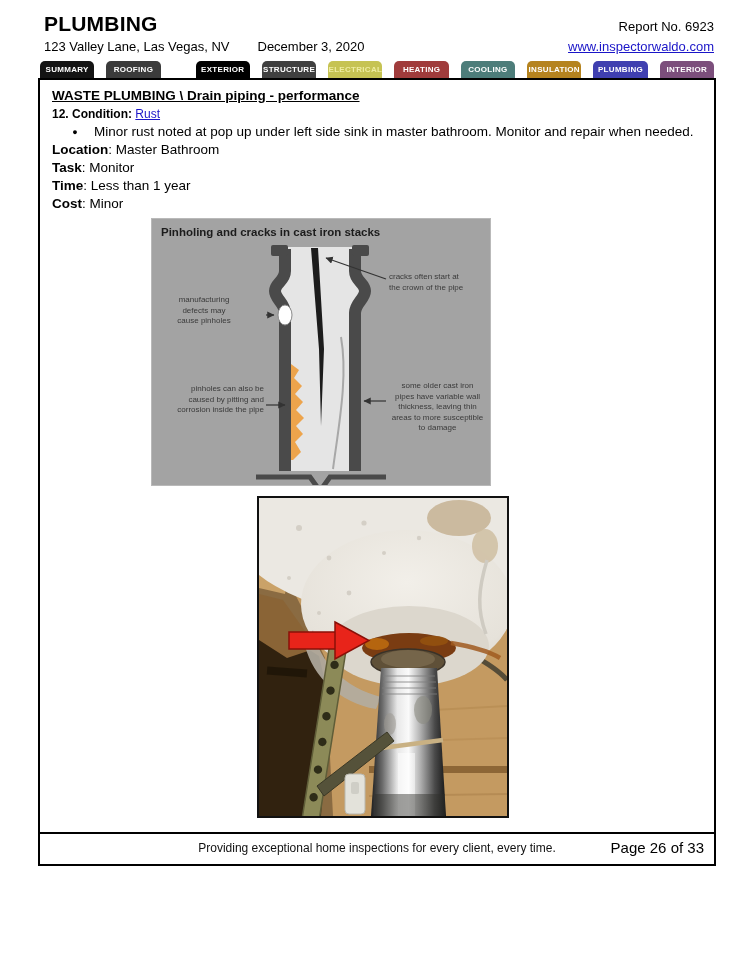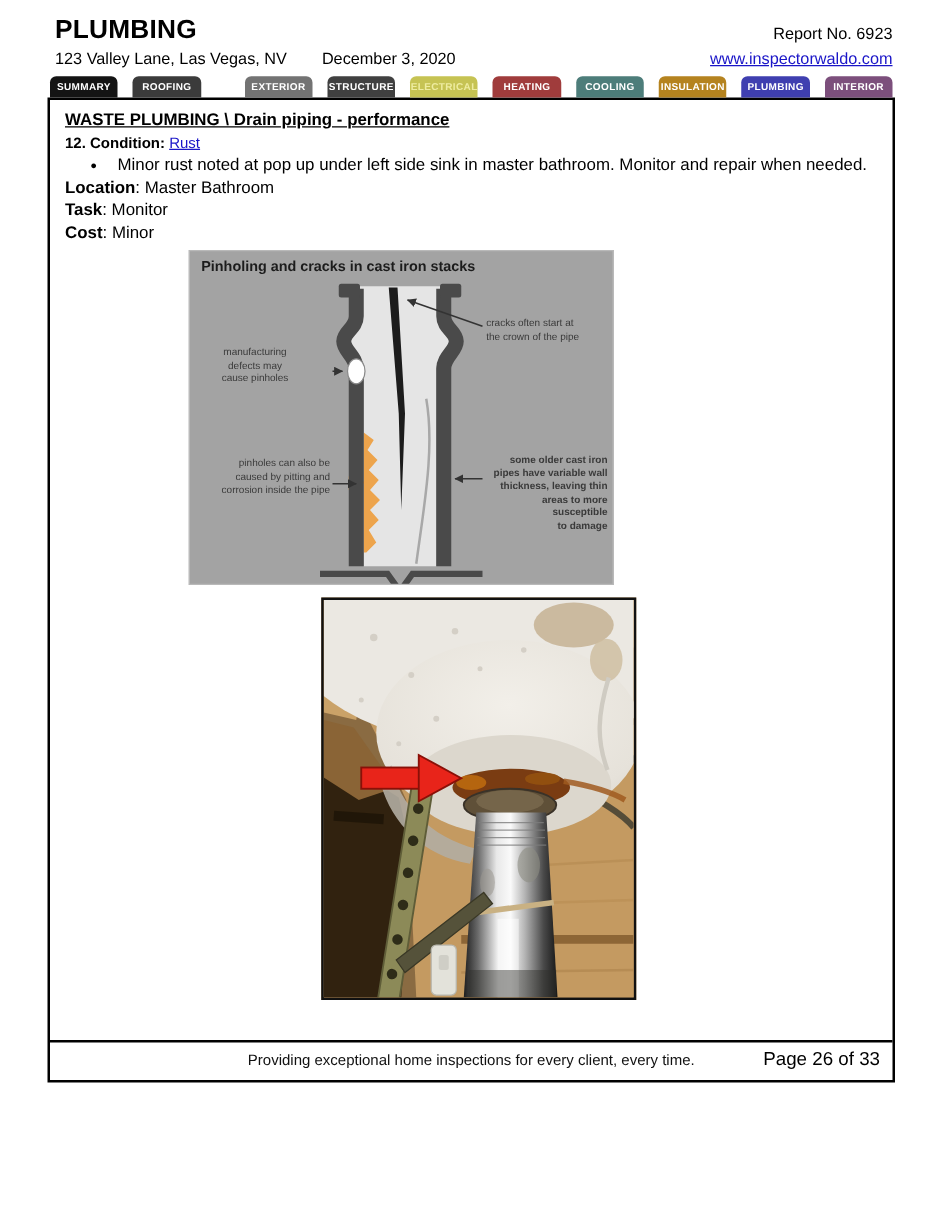--- a/index.html
+++ b/index.html
@@ -45,21 +45,21 @@
   .diagram{
     width:338px;height:266px;border:1px solid #b9b9b9;background:#a3a3a3;
     margin:5px 0 0 99px;position:relative;
   }
   .diagram-title{position:absolute;left:9px;top:7px;font-size:11.5px;font-weight:bold;color:#1c1c1c;}
   .diagram svg{position:absolute;left:0;top:0;}
   .ann{position:absolute;font-size:8px;line-height:1.32;color:#3a3a3a;white-space:pre-line;}
   .ann-crown{left:237px;top:53px;width:90px;text-align:left;}
   .ann-defects{left:8px;top:76px;width:88px;text-align:center;}
   .ann-pinholes{left:18px;top:165px;width:94px;text-align:right;}
-  .ann-thick{left:237px;top:162px;width:97px;text-align:right;font-weight:bold;}
+  .ann-thick{left:237px;top:162px;width:97px;text-align:center;}
 
   
   .photo{
     width:248px;height:318px;border:2px solid #111;margin:10px 0 0 205px;
     position:relative;overflow:hidden;background:#c49a61;
   }
   .caption{margin:5px 0 0 207px;font-size:13px;line-height:16px;}
   .caption .num{font-weight:bold;}
   .caption .lbl{font-style:italic;}
 
@@ -87,21 +87,21 @@
         <span>123 Valley Lane, Las Vegas, NV</span>
         <span>December 3, 2020</span>
       </div>
       <a class="website">www.inspectorwaldo.com</a>
     </div>
   </div>
 
   <div class="tabbar">
     <div class="tab" style="background: rgb(20, 20, 20); color: rgb(255, 255, 255);">SUMMARY</div>
     <div class="tab" style="background: rgb(59, 59, 59); color: rgb(255, 255, 255);">ROOFING</div>
-    <div class="tab" style="background: #737373; color: rgb(255, 255, 255); margin-left: 23px;">EXTERIOR</div>
+    <div class="tab" style="background: #000000; color: rgb(255, 255, 255); margin-left: 23px;">EXTERIOR</div>
     <div class="tab" style="background: #404040; color: rgb(255, 255, 255);">STRUCTURE</div>
     <div class="tab" style="background: rgb(198, 195, 83); color: rgb(238, 236, 160);">ELECTRICAL</div>
     <div class="tab" style="background: rgb(160, 60, 60); color: rgb(255, 255, 255);">HEATING</div>
     <div class="tab" style="background: rgb(77, 125, 122); color: rgb(255, 255, 255);">COOLING</div>
     <div class="tab" style="background: rgb(181, 131, 31); color: rgb(255, 255, 255);">INSULATION</div>
     <div class="tab" style="background: rgb(63, 63, 176); color: rgb(255, 255, 255);">PLUMBING</div>
     <div class="tab" style="background: rgb(124, 79, 124); color: rgb(255, 255, 255);">INTERIOR</div>
   </div>
 
   <div class="content-box">
@@ -118,20 +118,23 @@
       <div class="bullet-row">
         <span class="bullet-dot">●</span>
         <span>Minor rust noted at pop up under left side sink in master bathroom. Monitor and repair when needed.</span>
       </div>
 
       <div class="field-line">
         <span class="bold">Location</span>: <span>Master Bathroom</span>
       </div>
       <div class="field-line">
         <span class="bold">Task</span>: <span>Monitor</span>
+      </div>
+      <div class="field-line">
+        <span class="bold">Time</span>: <span>Less than 1 year</span>
       </div>
       <div class="field-line">
         <span class="bold">Cost</span>: <span>Minor</span>
       </div>
 
       <div class="diagram">
         <svg width="338" height="266" viewBox="0 0 338 266">
           <defs>
             <marker id="ah" markerWidth="7" markerHeight="7" refX="5.6" refY="3" orient="auto">
               <path d="M0,0 L6,3 L0,6 Z" fill="#333"></path>

